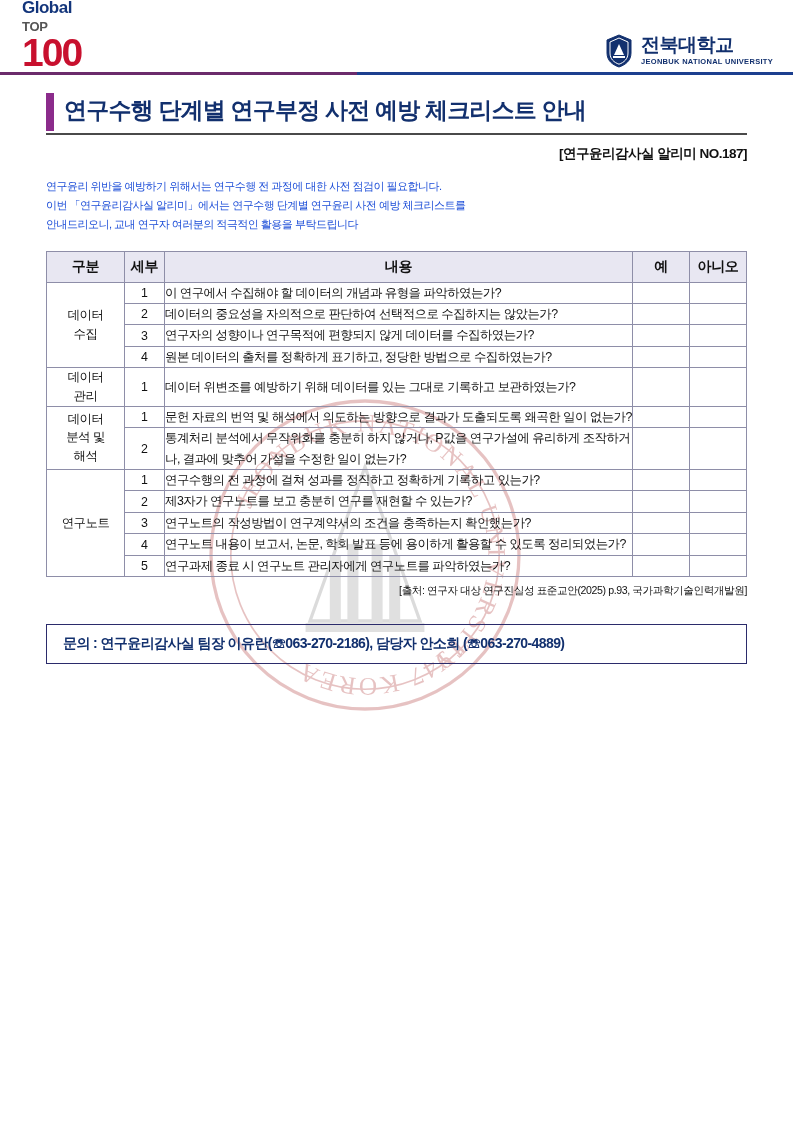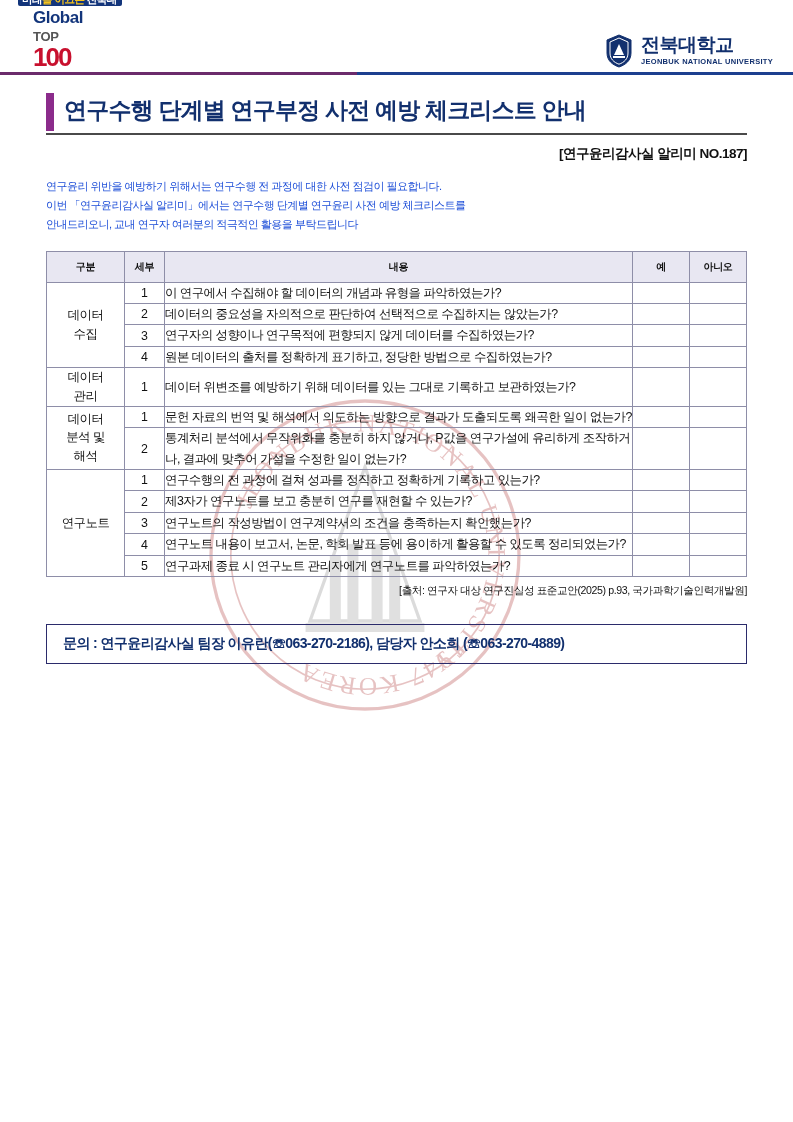--- a/index.html
+++ b/index.html
@@ -60,26 +60,26 @@
     color: #13357b;
     letter-spacing: -0.5px;
   }
   .logo-left .t {
     font-size: 13px;
     font-weight: bold;
     color: #555;
     letter-spacing: -0.3px;
   }
   .logo-left .hundred {
-    font-size: 26px;
+    font-size: 39px;
     font-weight: bold;
     color: #c8102e;
     line-height: 0.8;
     letter-spacing: -2px;
-    margin-left: 15px;
+    margin-left: 4px;
   }
 
   .logo-right {
     display: flex;
     align-items: center;
     gap: 8px;
     padding-top: 6px;
   }
   .crest {
     width: 28px;
@@ -164,21 +164,21 @@
     background: transparent;
   }
   table.checklist th,
   table.checklist td {
     border: 1px solid #8e8ea8;
     padding: 0;
     vertical-align: middle;
   }
   table.checklist thead th {
     background: #e8e7f2;
-    font-size: 10px;
+    font-size: 14px;
     font-weight: bold;
     color: #111;
     height: 30px;
     letter-spacing: -0.3px;
   }
   .col-group { width: 78px; }
   .col-no { width: 40px; }
   .col-body { width: auto; }
   .col-yes { width: 57px; }
   .col-no2 { width: 57px; }

